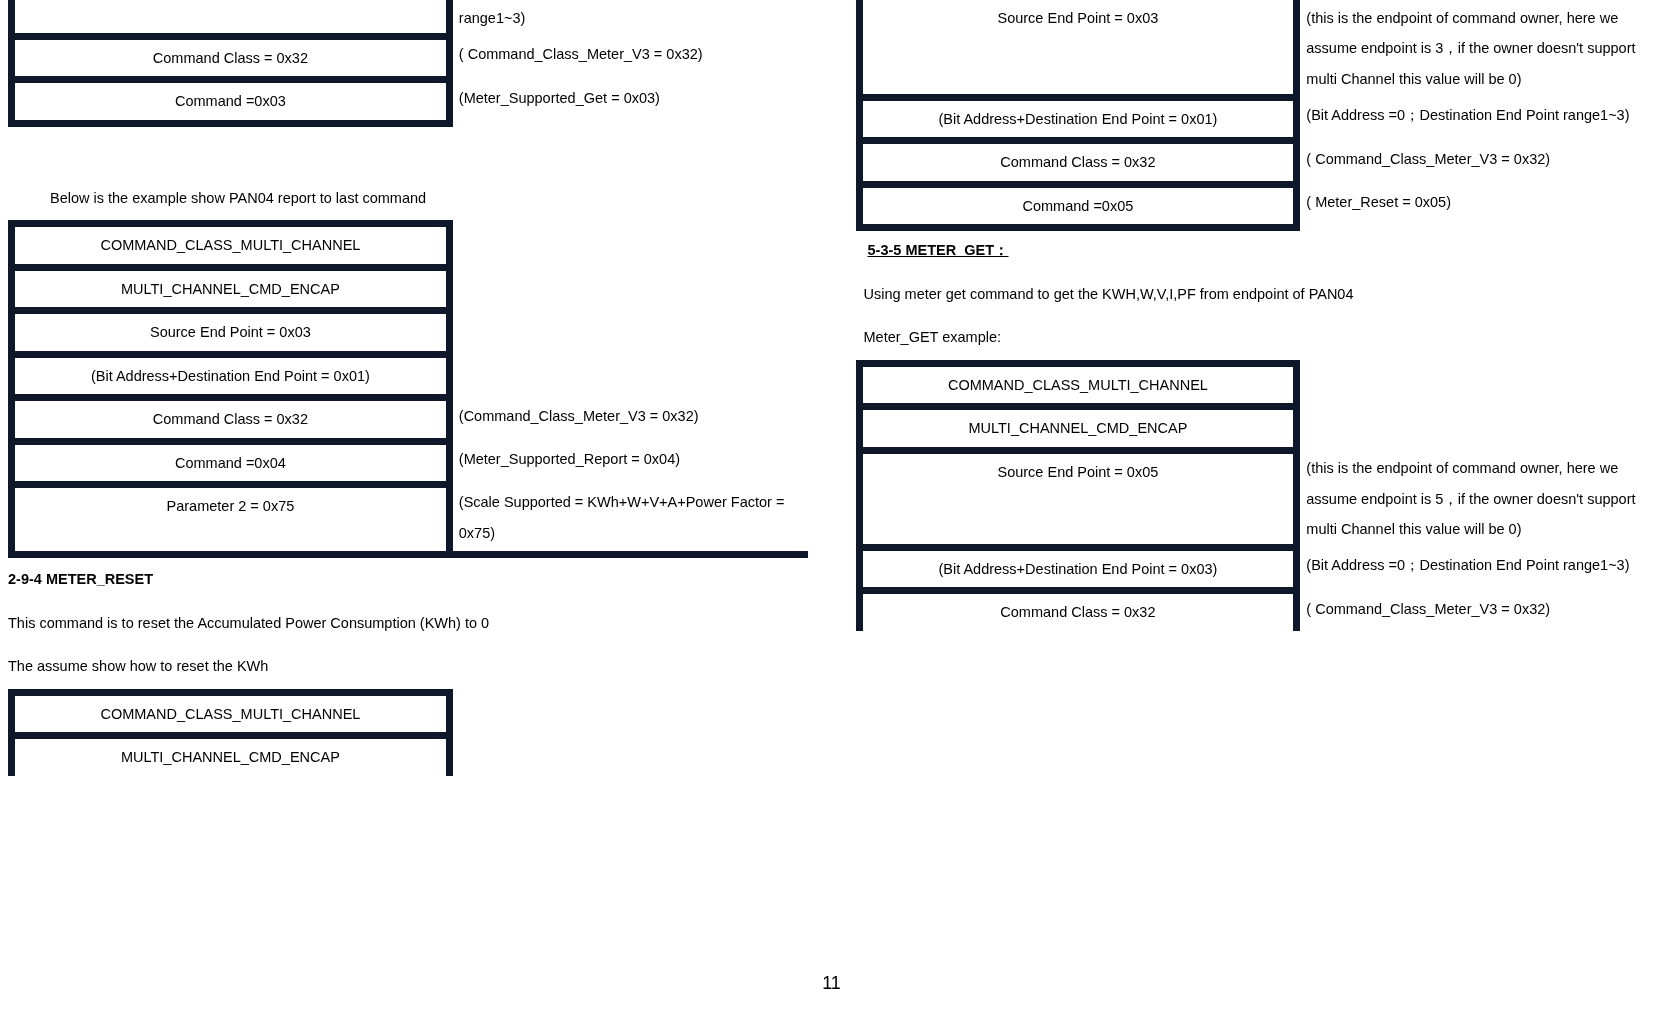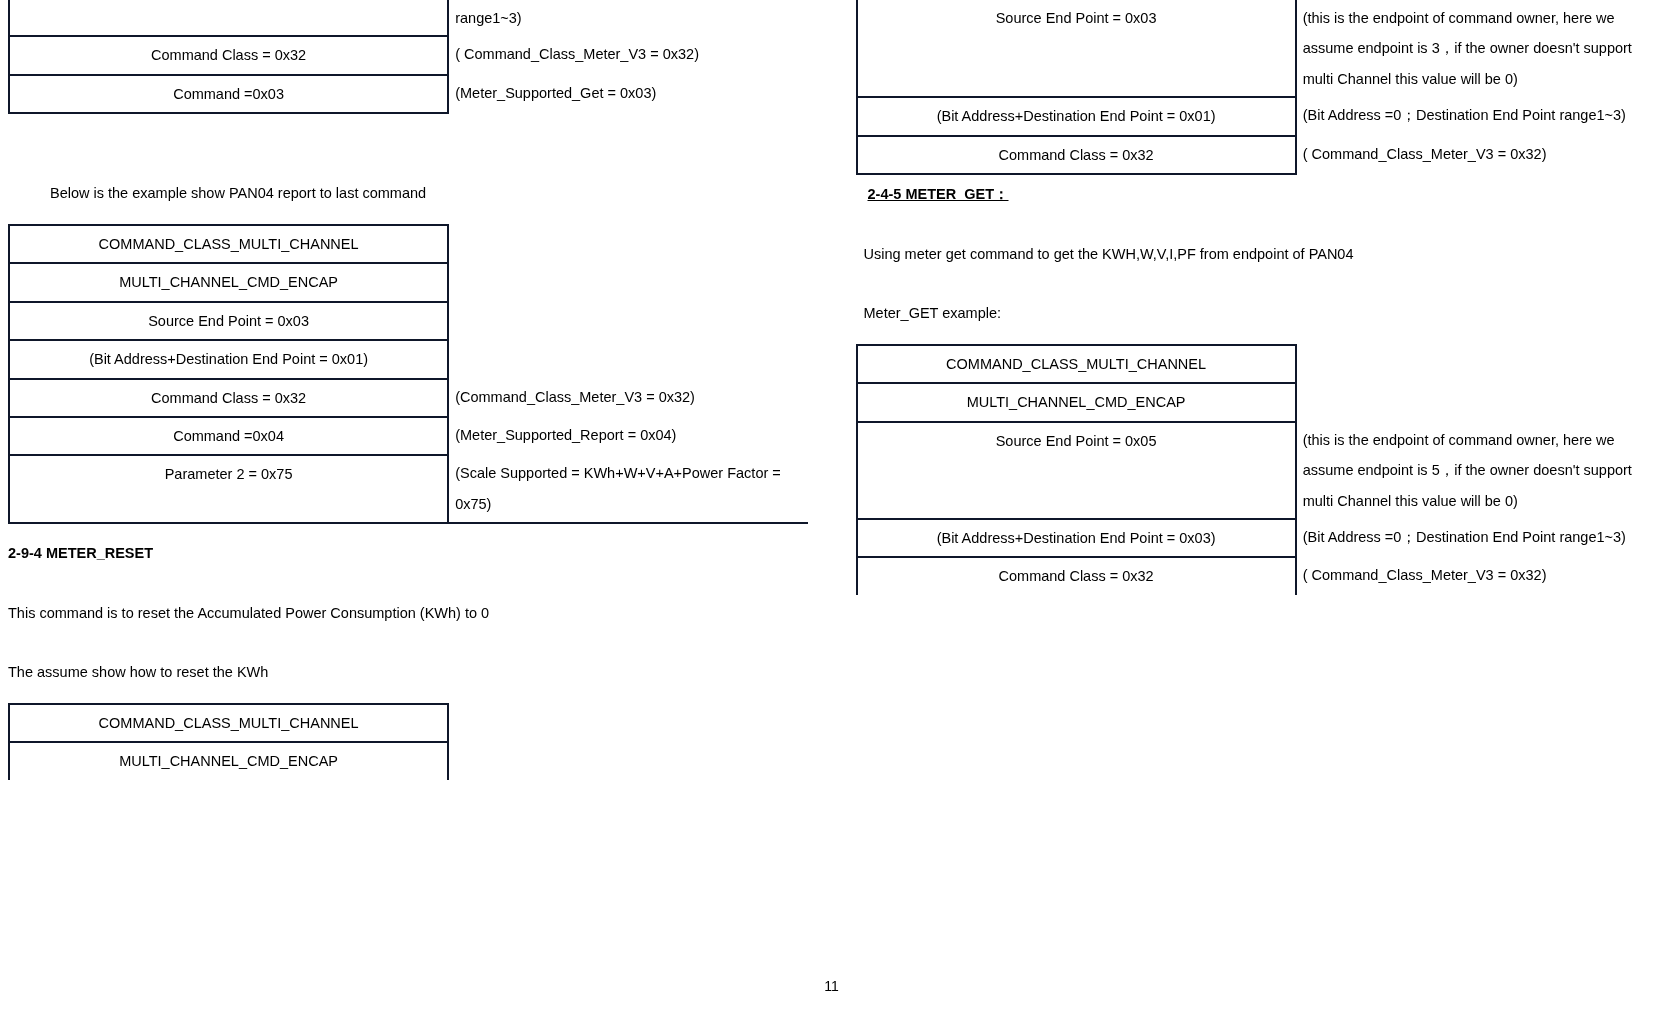--- a/index.html
+++ b/index.html
@@ -22,36 +22,36 @@
       flex: 1;
       display: flex;
       flex-direction: column;
     }
     .tbl {
       border-collapse: collapse;
       width: 100%;
       table-layout: fixed;
     }
     .tbl td {
-      border: 2px solid #0f172a;
+      border: 7px solid #0f172a;
       padding: 3px 6px;
       vertical-align: top;
       line-height: 2.1;
     }
     .tbl td.nb-top { border-top: none; }
     .tbl td.nb-bottom { border-bottom: none; }
     .tbl td.nb-right { border-right: none; }
     .tbl td.empty { border-top: none; border-bottom: none; border-right: none; }
     .tbl td.left-cell { text-align: center; width: 55%; }
     .tbl td.right-cell { text-align: left; width: 45%; }
     .indent { padding-left: 42px; }
-    .block-text { margin: 16px 0; }
+    .block-text { margin: 8px 0; }
     .section-title { font-weight: bold; text-decoration: underline; margin-top: 6px; }
     .section-bold { font-weight: bold; }
-    .page-num { position: absolute; bottom: 10px; left: 50%; transform: translateX(-50%); font-size: 14px; }
+    .page-num { position: absolute; bottom: 10px; left: 50%; transform: translateX(-50%); font-size: 18px; }
     .gap { height: 50px; }
   </style>
 </head>
 <body>
 
 <div class="page">
 
   <div class="col">
 
     <table class="tbl">
@@ -134,24 +134,28 @@
         <td class="right-cell nb-top nb-right nb-bottom">(this is the endpoint of command owner, here we assume endpoint is 3，if the owner doesn't support multi Channel this value will be 0)</td>
       </tr>
       <tr>
         <td class="left-cell" style="vertical-align:top;">(Bit Address+Destination End Point = 0x01)</td>
         <td class="right-cell nb-right nb-top nb-bottom">(Bit Address =0；Destination End Point range1~3)</td>
       </tr>
       <tr>
         <td class="left-cell">Command Class = 0x32</td>
         <td class="right-cell nb-right nb-top nb-bottom">( Command_Class_Meter_V3 = 0x32)</td>
       </tr>
+      <tr>
+        <td class="left-cell">Command =0x05</td>
+        <td class="right-cell nb-right nb-top nb-bottom">( Meter_Reset = 0x05)</td>
+      </tr>
     </tbody>
       </table>
 
-    <div class="block-text section-title" style="padding-left:12px;">2-4-5 METER_GET：</div>
+    <div class="block-text section-title" style="padding-left:12px;">5-3-5 METER_GET：</div>
     <div class="block-text" style="padding-left:8px;">Using meter get command to get the KWH,W,V,I,PF from endpoint of PAN04</div>
     <div class="block-text" style="padding-left:8px;">Meter_GET example:</div>
 
     <table class="tbl">
       <tbody>
           <tr>
         <td class="left-cell">COMMAND_CLASS_MULTI_CHANNEL</td>
         <td class="right-cell empty"></td>
       </tr>
       <tr>

